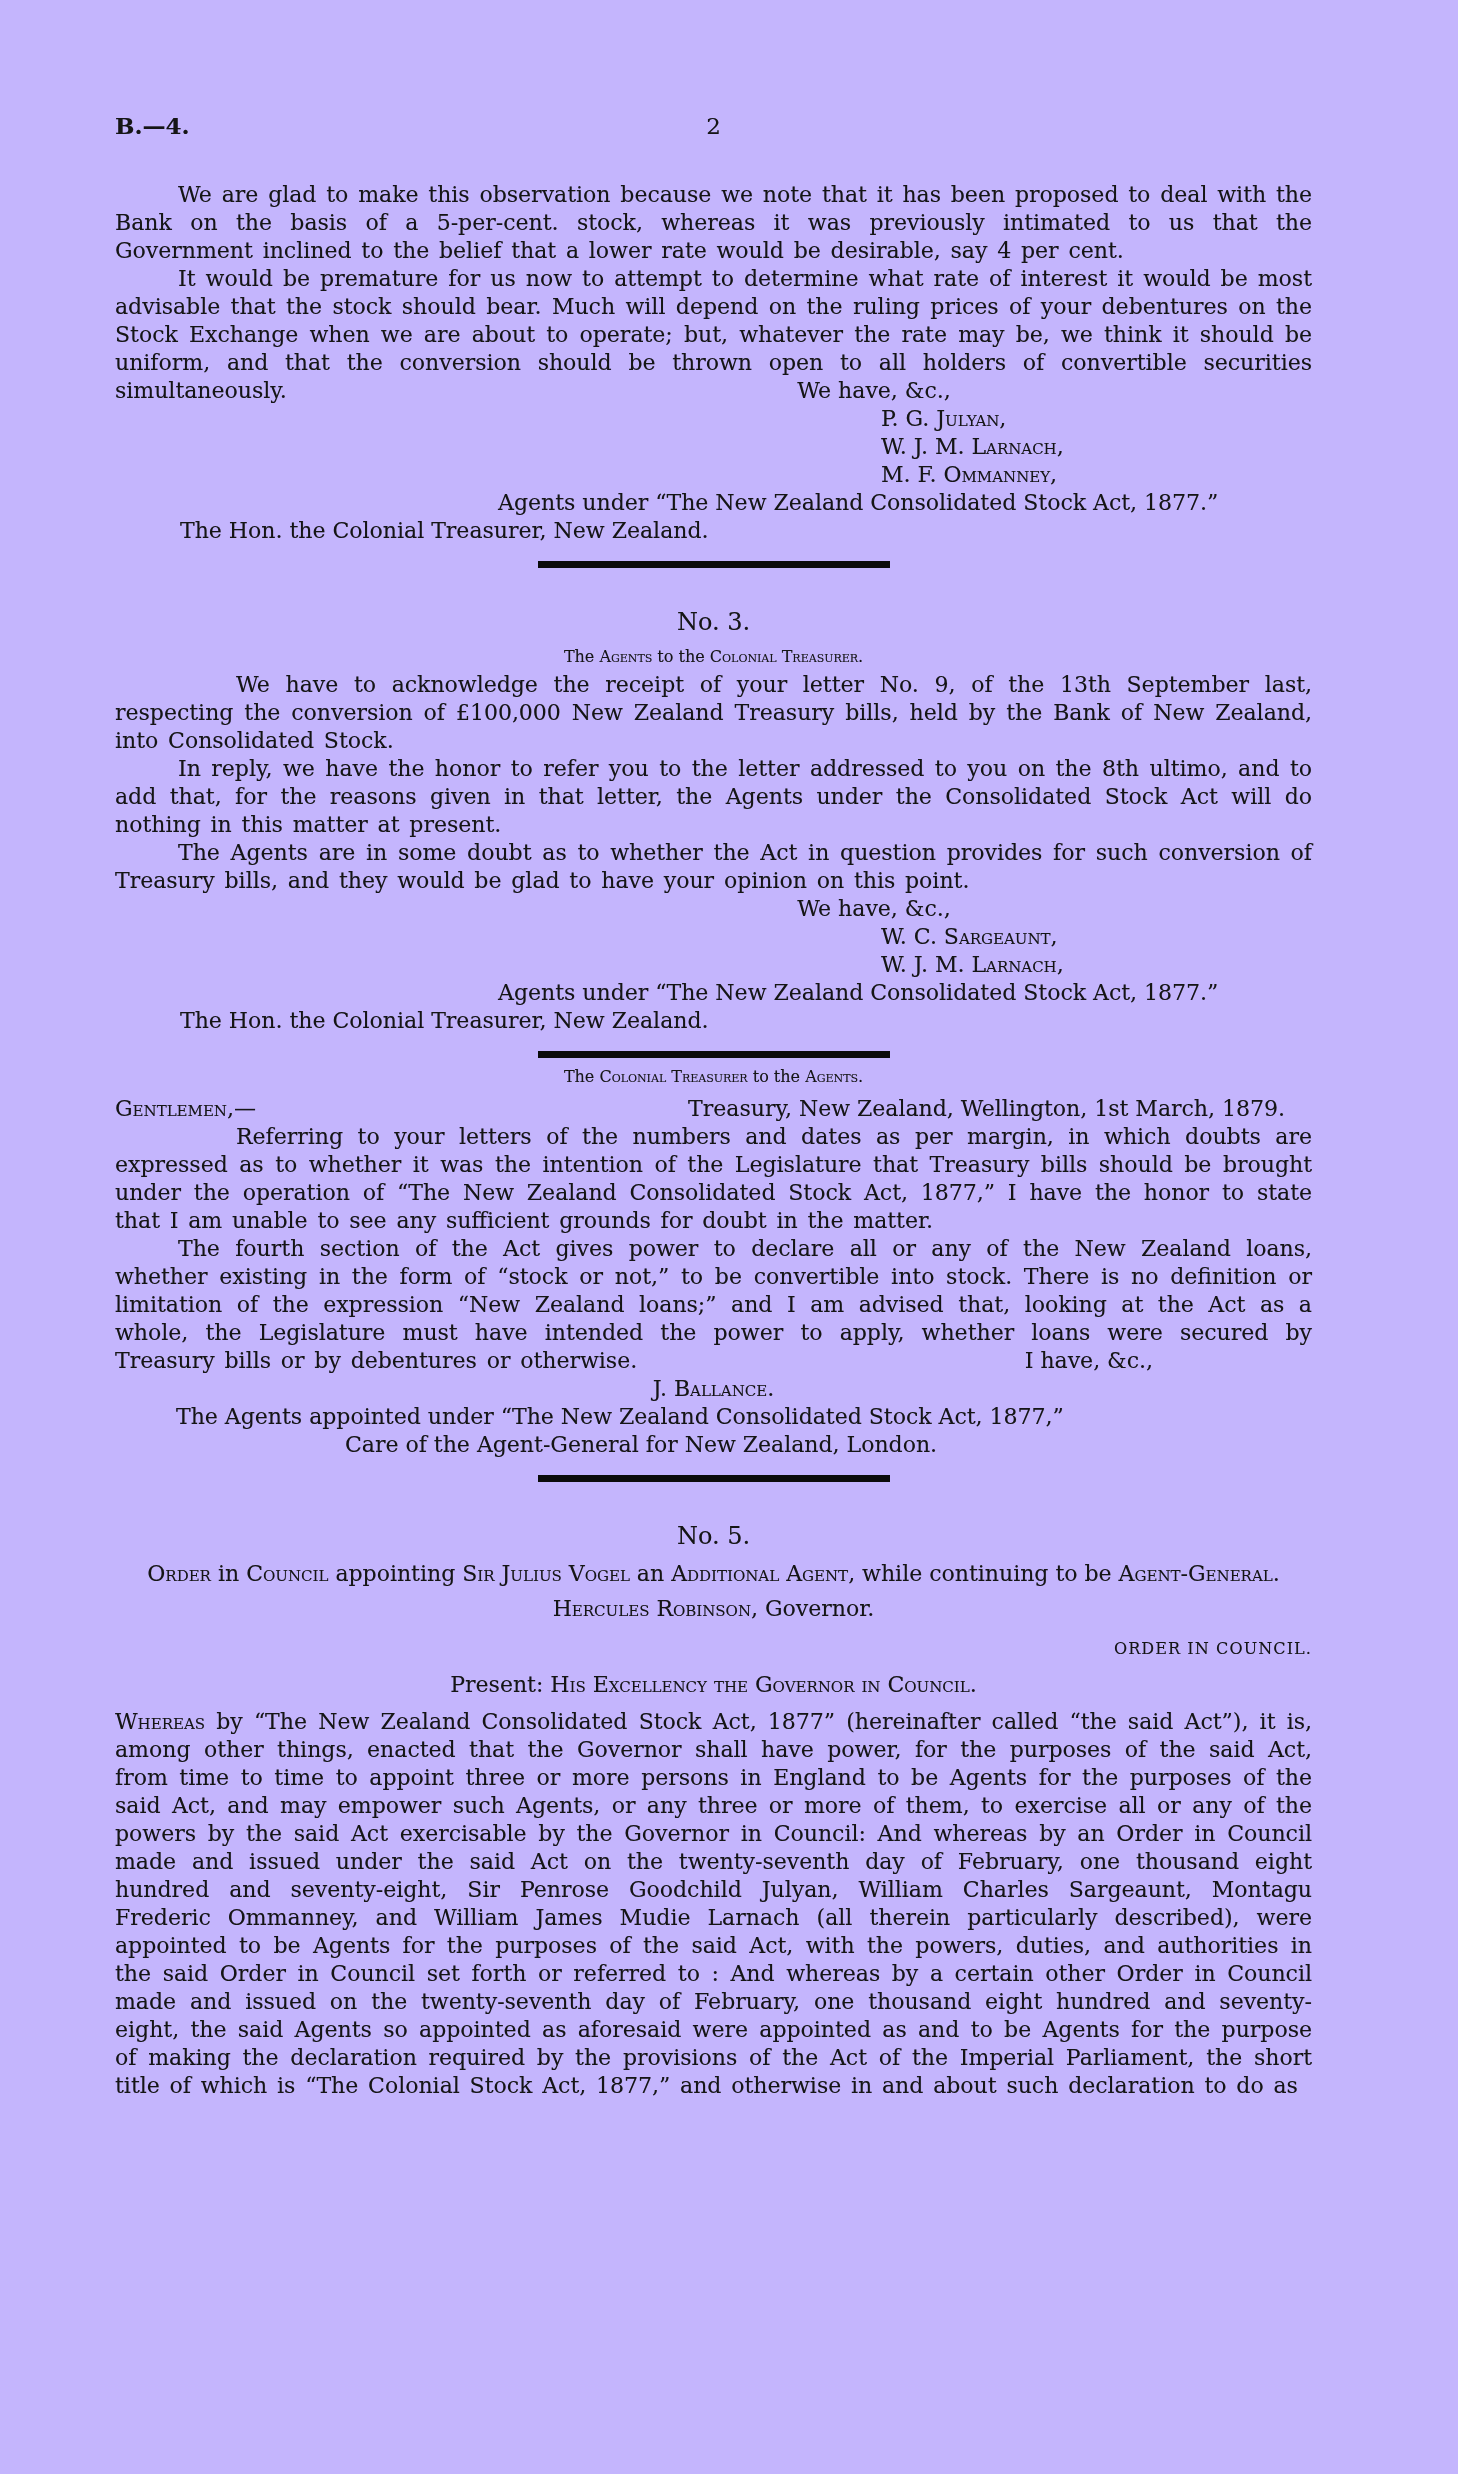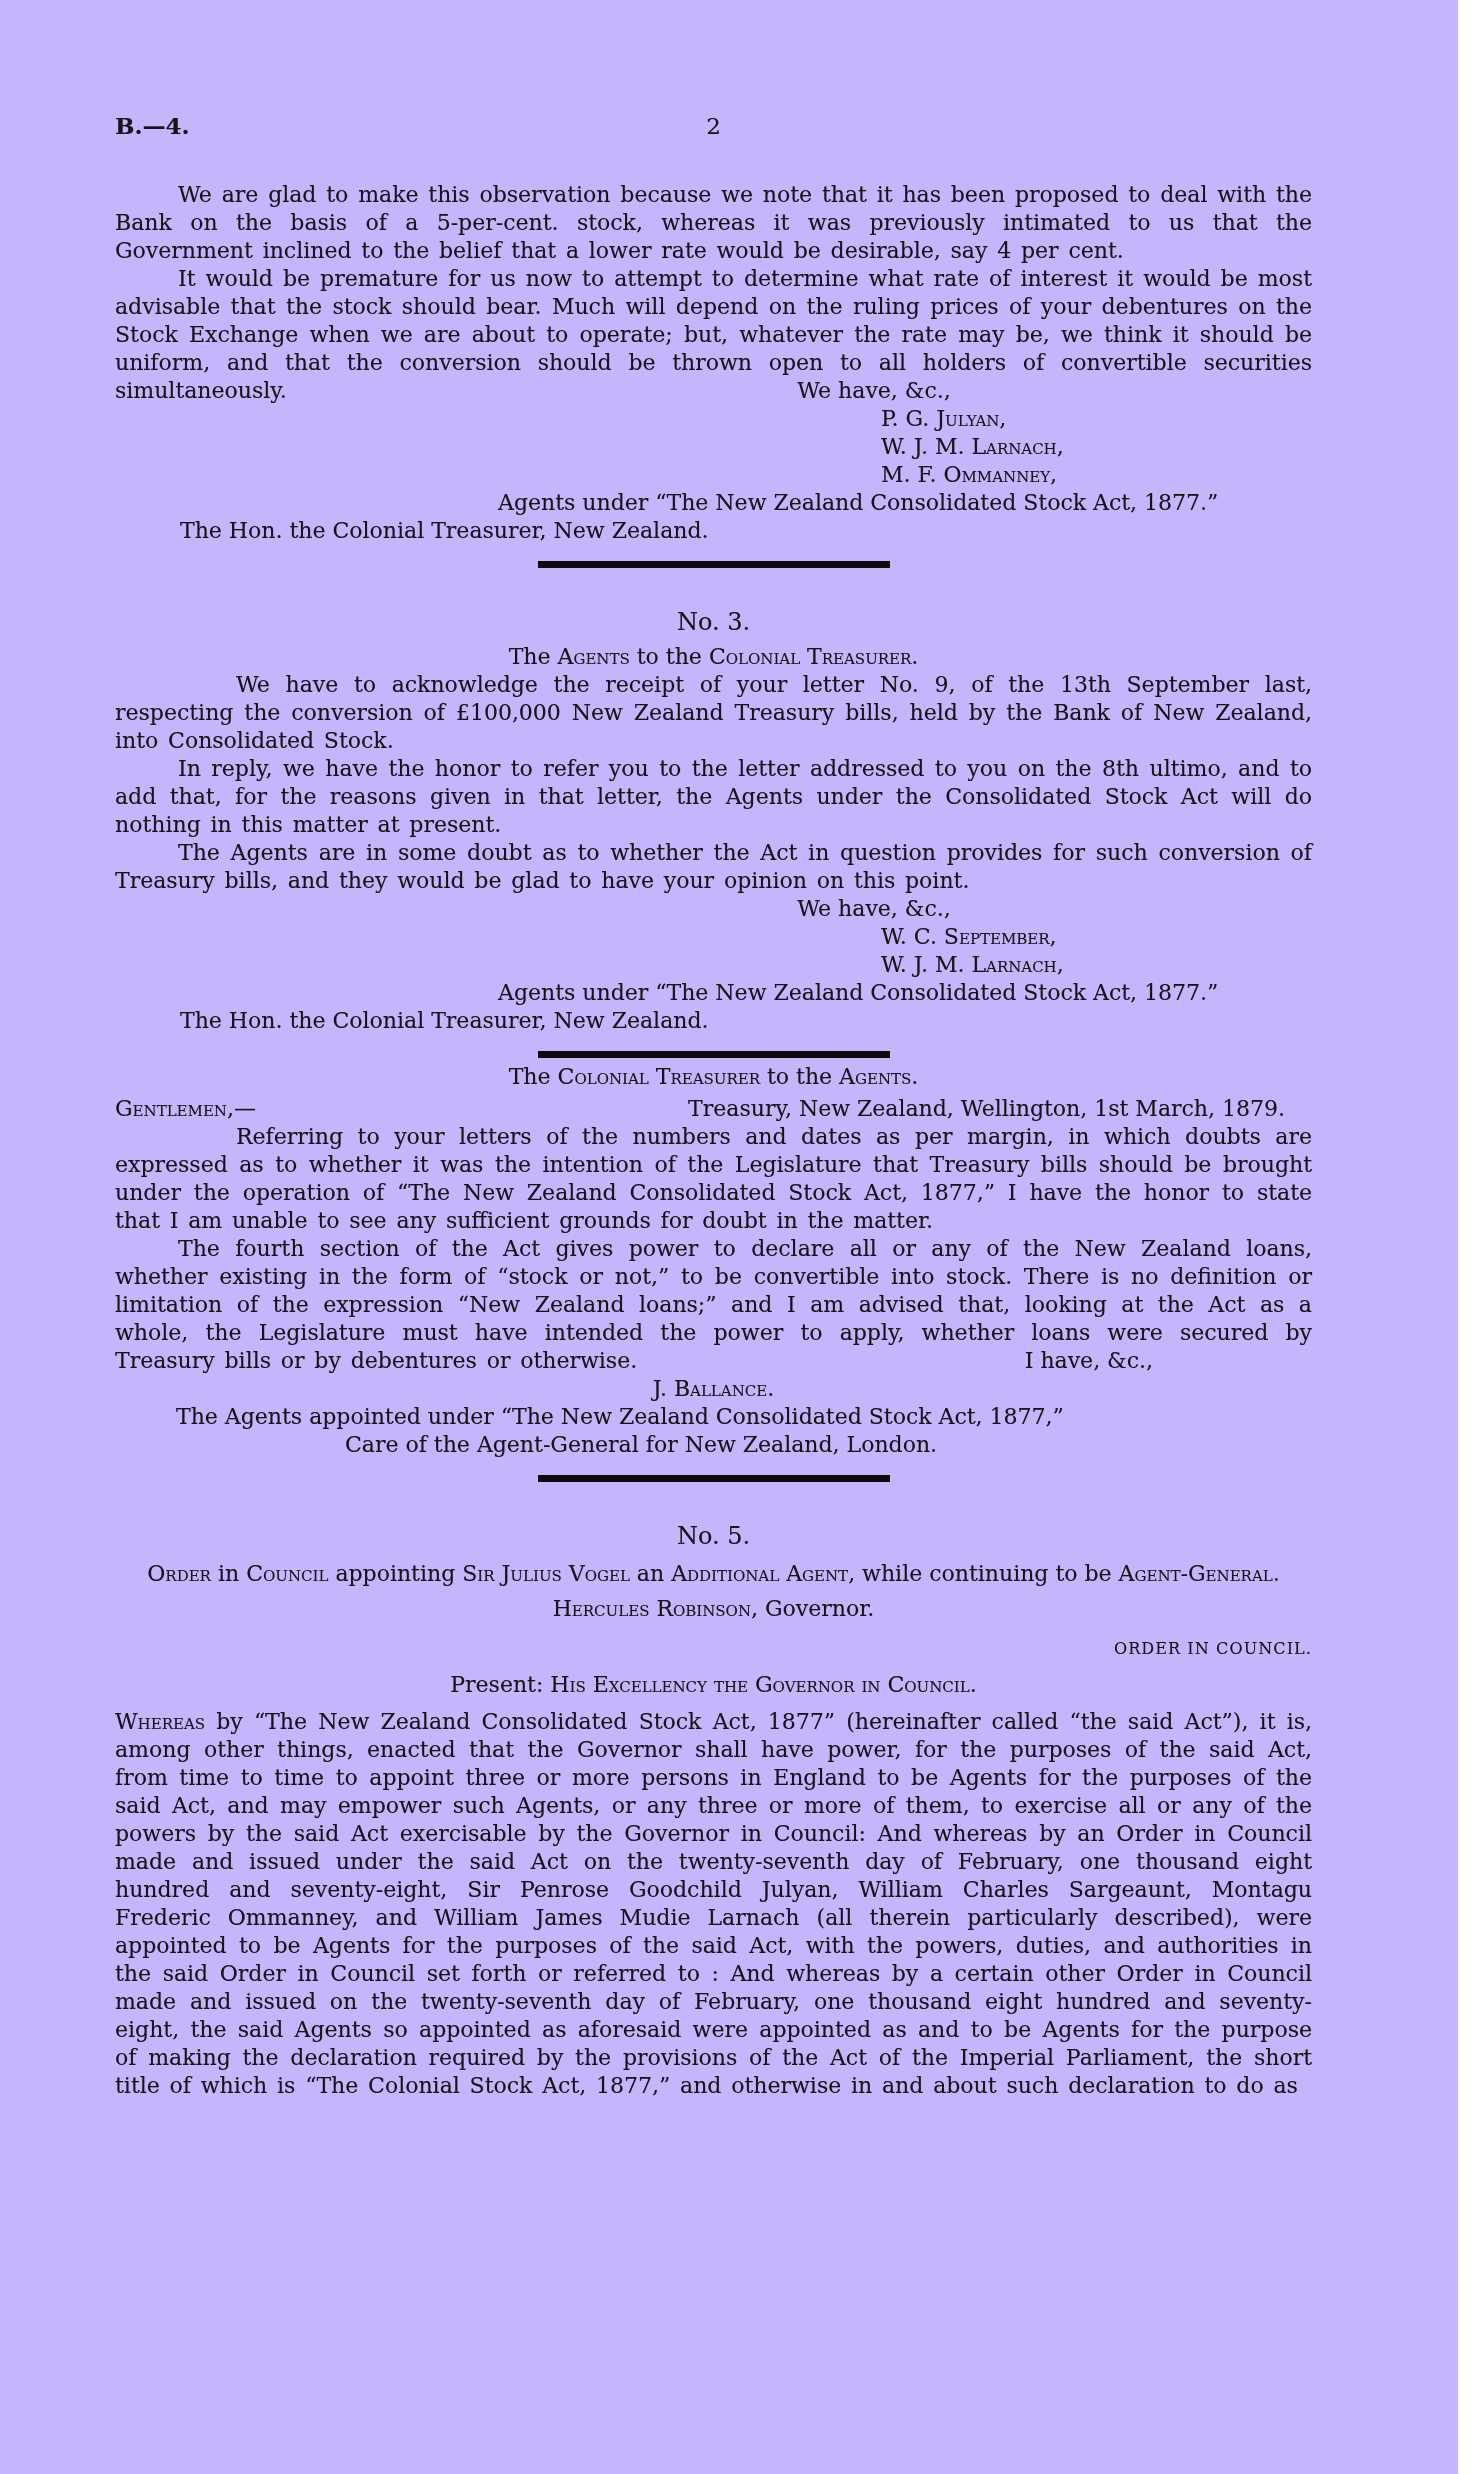--- a/index.html
+++ b/index.html
@@ -26,21 +26,21 @@
   .pos-b{left:76%;}
   .vale-line{padding-left:57%;}
   .sig{padding-left:64%;}
   .sig-right{text-align:center;}
   .agents-line{padding-left:32%;}
   .addressee{padding-left:65px;}
   .letter4 .addressee{padding-left:61px;}
   .addressee2{padding-left:230px;}
   .divider{width:352px;height:7px;background:#0b0b0b;margin:15.5px auto 0;}
   .no-head{margin:39px 0 0;text-align:center;font-size:24px;font-weight:400;line-height:31px;}
-  .sub-head{margin:5.6px 0 0;text-align:center;font-size:22px;font-weight:400;}
+  .sub-head{margin:5.6px 0 0;text-align:center;font-size:16px;font-weight:400;}
   .salute-row{display:flex;justify-content:space-between;margin-top:4.2px;padding-right:27px;}
   .order-title{text-align:center;margin-top:8.4px;}
   .governor-line{text-align:center;margin-top:7px;}
   .order-heading{text-align:right;margin-top:9.8px;font-size:16px;letter-spacing:1.1px;line-height:32px;}
   .place-line{text-align:center;margin-top:8.4px;}
   .present-line{text-align:center;margin-top:5.6px;}
   .order5 .body{margin-top:9.8px;}
 </style>
 </head>
 <body>
@@ -68,21 +68,21 @@
 
   <div class="divider"></div>
 
   <section class="letter letter3">
     <h2 class="no-head">No. 3.</h2>
     <h3 class="sub-head"><span>The </span><span class="sc">Agents</span><span> to the </span><span class="sc">Colonial Treasurer.</span></h3>
     <p class="body ind2">We have to acknowledge the receipt of your letter No. 9, of the 13th September last, respecting the conversion of £100,000 New Zealand Treasury bills, held by the Bank of New Zealand, into Consolidated Stock.</p>
     <p class="body ind1">In reply, we have the honor to refer you to the letter addressed to you on the 8th ultimo, and to add that, for the reasons given in that letter, the Agents under the Consolidated Stock Act will do nothing in this matter at present.</p>
     <p class="body ind1">The Agents are in some doubt as to whether the Act in question provides for such conversion of Treasury bills, and they would be glad to have your opinion on this point.</p>
     <div class="vale-line">We have, &amp;c.,</div>
-    <div class="sig sc">W. C. September,</div>
+    <div class="sig sc">W. C. Sargeaunt,</div>
     <div class="sig sc">W. J. M. Larnach,</div>
     <div class="agents-line">Agents under “The New Zealand Consolidated Stock Act, 1877.”</div>
     <div class="addressee">The Hon. the Colonial Treasurer, New Zealand.</div>
   </section>
 
   <div class="divider"></div>
 
   <section class="letter letter4">
     <h3 class="sub-head"><span>The </span><span class="sc">Colonial Treasurer</span><span> to the </span><span class="sc">Agents.</span></h3>
     <div class="salute-row">

